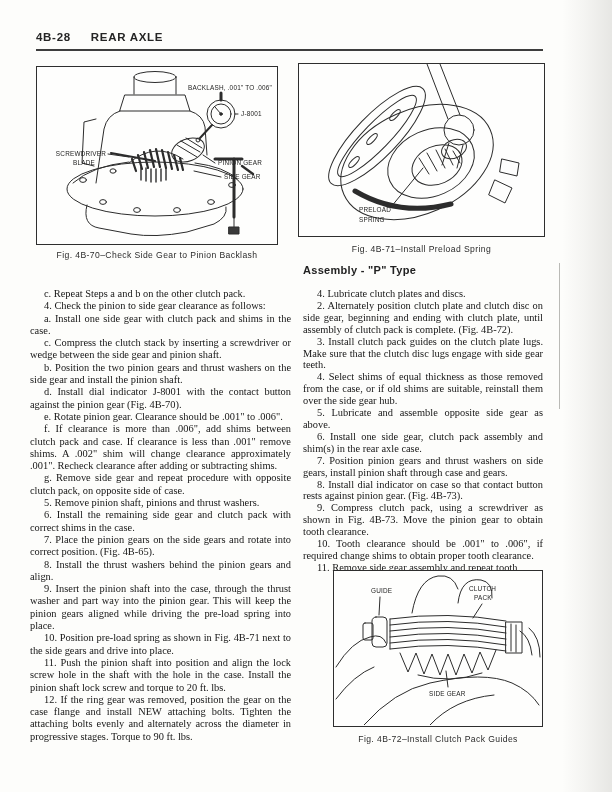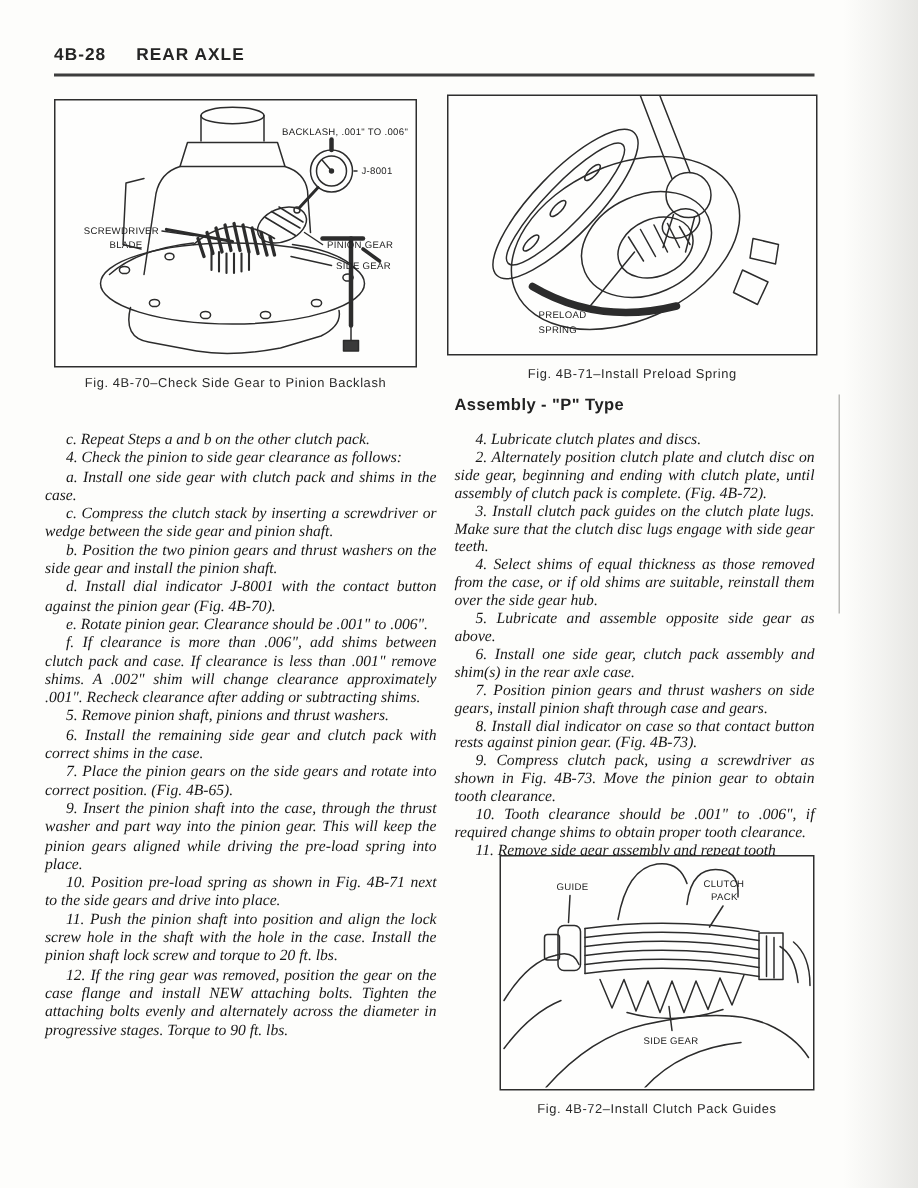--- a/index.html
+++ b/index.html
@@ -20,21 +20,21 @@
   .fig71 { left:298px; top:63px;  width:247px; height:174px; }
   .fig72 { left:333px; top:570px; width:210px; height:157px; }
   .caption {
     position:absolute; font-family:"Liberation Sans","DejaVu Sans",sans-serif;
     font-size:8.6px; letter-spacing:0.4px; color:#2b2b2b; text-align:center;
   }
   .cap70 { left:36px;  top:250px; width:242px; }
   .cap71 { left:298px; top:244px; width:247px; }
   .cap72 { left:333px; top:734px; width:210px; }
   .col { position:absolute; font-size:10.4px; text-align:justify; color:#161616; }
-  .col p { margin:0; text-indent:14px;font-style:italic; }
+  .col p { margin:0; text-indent:14px; }
   .left-col  { left:30px;  top:288px; width:261px; line-height:12.3px; }
   .right-col { left:303px; top:288px; width:240px; line-height:11.9px; }
   .right-heading {
     position:absolute; left:303px; top:264px;
     font-family:"Liberation Sans","DejaVu Sans",sans-serif;
     font-weight:bold; font-size:11px; letter-spacing:0.3px; color:#222;
   }
   svg { display:block; }
   svg text {
     font-family:"Liberation Sans","DejaVu Sans",sans-serif;
@@ -192,23 +192,25 @@
 
   <div class="col left-col">
     <p>c. Repeat Steps a and b on the other clutch pack.</p>
     <p>4. Check the pinion to side gear clearance as follows:</p>
     <p>a. Install one side gear with clutch pack and shims in the case.</p>
     <p>c. Compress the clutch stack by inserting a screwdriver or wedge between the side gear and pinion shaft.</p>
     <p>b. Position the two pinion gears and thrust washers on the side gear and install the pinion shaft.</p>
     <p>d. Install dial indicator J-8001 with the contact button against the pinion gear (Fig. 4B-70).</p>
     <p>e. Rotate pinion gear. Clearance should be .001" to .006".</p>
     <p>f. If clearance is more than .006", add shims between clutch pack and case. If clearance is less than .001" remove shims. A .002" shim will change clearance approximately .001". Recheck clearance after adding or subtracting shims.</p>
+    <p>g. Remove side gear and repeat procedure with opposite clutch pack, on opposite side of case.</p>
     <p>5. Remove pinion shaft, pinions and thrust washers.</p>
     <p>6. Install the remaining side gear and clutch pack with correct shims in the case.</p>
     <p>7. Place the pinion gears on the side gears and rotate into correct position. (Fig. 4B-65).</p>
+    <p>8. Install the thrust washers behind the pinion gears and align.</p>
     <p>9. Insert the pinion shaft into the case, through the thrust washer and part way into the pinion gear. This will keep the pinion gears aligned while driving the pre-load spring into place.</p>
     <p>10. Position pre-load spring as shown in Fig. 4B-71 next to the side gears and drive into place.</p>
     <p>11. Push the pinion shaft into position and align the lock screw hole in the shaft with the hole in the case. Install the pinion shaft lock screw and torque to 20 ft. lbs.</p>
     <p>12. If the ring gear was removed, position the gear on the case flange and install NEW attaching bolts. Tighten the attaching bolts evenly and alternately across the diameter in progressive stages. Torque to 90 ft. lbs.</p>
   </div>
 
   <div class="figbox fig72">
     <svg viewBox="0 0 207 154" width="207" height="154">
       <g class="lines" stroke-width="0.9">
         <path d="M78,42 Q84,8 104,5 Q119,3 124,18"></path>

